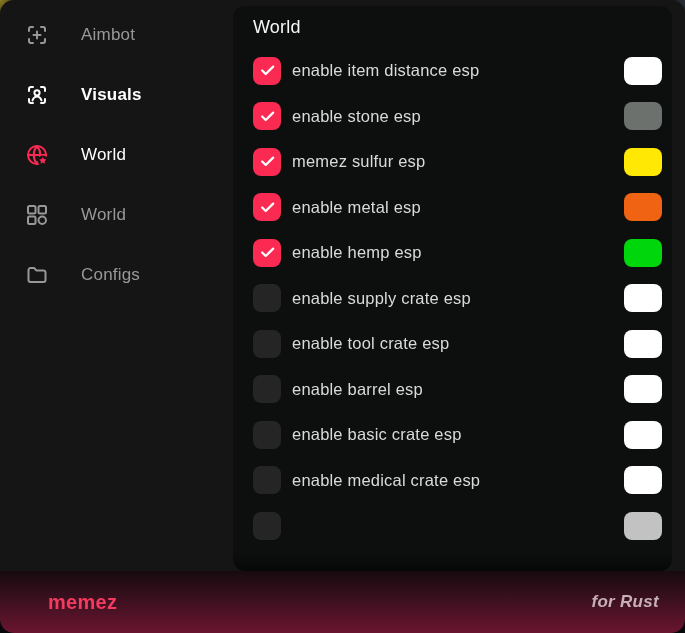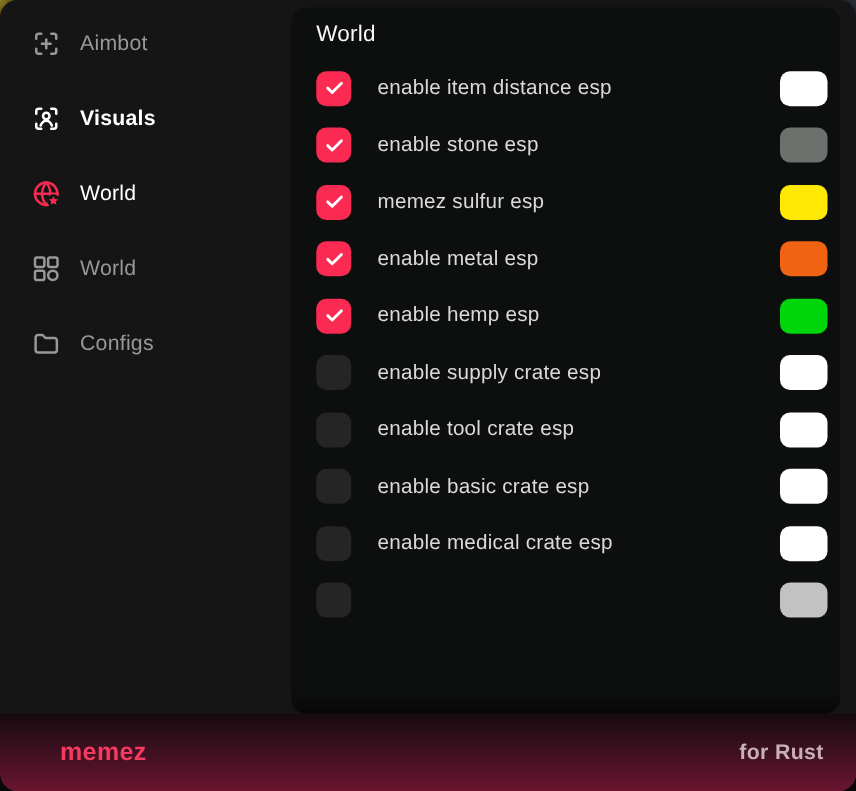--- a/index.html
+++ b/index.html
@@ -30,21 +30,21 @@
 
   
   .sidebar {
     position: absolute; left: 0; top: 0; width: 233px; bottom: 62px;
     padding-top: 5px;
   }
   .side-item {
     height: 60px;
     display: flex; align-items: center;
     padding-left: 25px;
-    gap: 15px;
+    gap: 32px;
     font-size: 17px;
     letter-spacing: .2px;
     cursor: default;
   }
   .side-item .icon { width: 24px; height: 24px; display: block; flex: 0 0 24px; }
   .side-item .icon svg { width: 24px; height: 24px; display: block; }
   .tone-normal { color: #989898; }
   .tone-dim    { color: #5c5c5c; }
   .tone-bright { color: #ffffff; font-weight: bold; }
   .tone-active { color: #ffffff; font-weight: 500; }
@@ -72,21 +72,21 @@
   .checkbox {
     width: 28px; height: 28px;
     border-radius: 8px;
     flex: 0 0 28px;
     display: flex; align-items: center; justify-content: center;
   }
   .checkbox.checked { background: #fa2a52; }
   .checkbox.unchecked { background: #252526; }
   .checkbox svg { width: 17px; height: 17px; display: block; }
   .row-label {
-    margin-left: 21px;
+    margin-left: 11px;
     font-size: 16.5px;
     color: #dadada;
     letter-spacing: .2px;
   }
   .swatch {
     margin-left: auto;
     width: 38px; height: 28px;
     border-radius: 8px;
     flex: 0 0 38px;
   }
@@ -103,21 +103,21 @@
     border-radius: 0 0 14px 14px;
     display: flex; align-items: center; justify-content: space-between;
     padding: 0 26px 0 48px;
   }
   .brand {
     font-size: 20px; font-weight: 700;
     color: #f43a5f;
     letter-spacing: .3px;
   }
   .tagline {
-    font-size: 17px; font-weight: 700; 
+    font-size: 17px; font-weight: 700; font-style: italic;
     color: #c7b0b8;
     letter-spacing: .3px;
   }
 </style>
 </head>
 <body>
 
 <div class="window">
 
   <nav class="sidebar">
@@ -234,20 +234,25 @@
     <span class="row-label">enable supply crate esp</span>
     <span class="swatch" style="background: rgb(255, 255, 255);"></span>
   </div>
         <div class="option-row">
     <span class="checkbox unchecked"></span>
     <span class="row-label">enable tool crate esp</span>
     <span class="swatch" style="background: rgb(255, 255, 255);"></span>
   </div>
         <div class="option-row">
     <span class="checkbox unchecked"></span>
+    <span class="row-label">enable barrel esp</span>
+    <span class="swatch" style="background: rgb(255, 255, 255);"></span>
+  </div>
+        <div class="option-row">
+    <span class="checkbox unchecked"></span>
     <span class="row-label">enable basic crate esp</span>
     <span class="swatch" style="background: rgb(255, 255, 255);"></span>
   </div>
         <div class="option-row">
     <span class="checkbox unchecked"></span>
     <span class="row-label">enable medical crate esp</span>
     <span class="swatch" style="background: rgb(255, 255, 255);"></span>
   </div>
         <div class="option-row">
     <span class="checkbox unchecked"></span>

